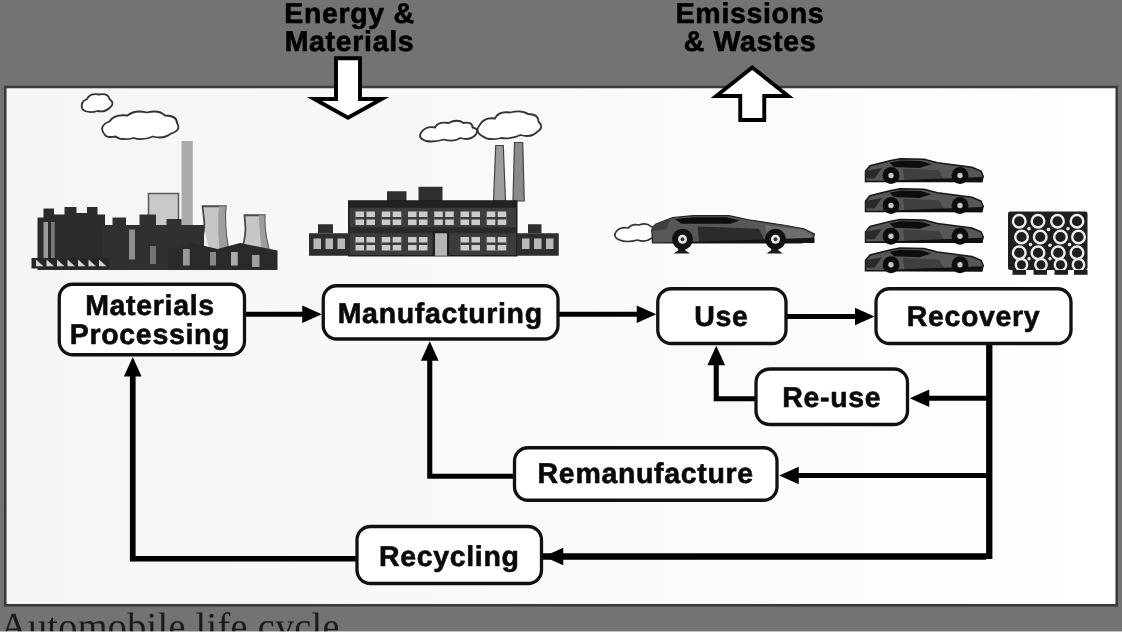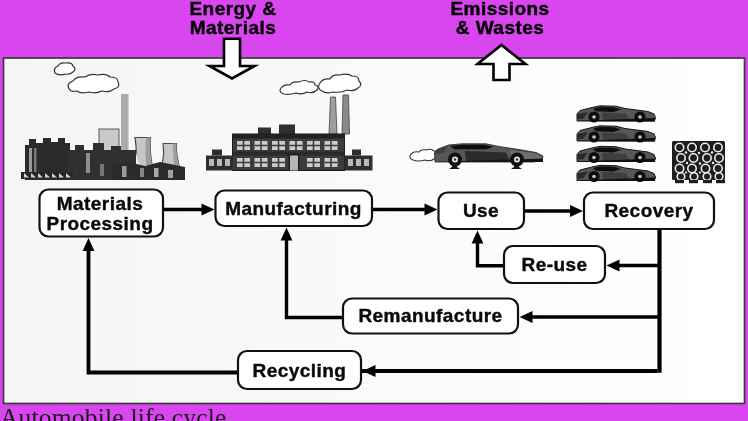--- a/index.html
+++ b/index.html
@@ -1,16 +1,16 @@
 <!DOCTYPE html>
 <html><head>
 <meta charset="utf-8">
 <style>
   html,body{margin:0;padding:0;background:#ffffff;}
-  #page{position:relative;width:748px;height:421px;overflow:hidden;background:#d946ef;
+  #page{position:relative;width:748px;height:421px;overflow:hidden;background:#737373;
         font-family:"Liberation Sans",sans-serif;}
   svg{position:absolute;left:0;top:0;}
   text{font-family:"Liberation Sans",sans-serif;}
 </style>
 </head>
 <body>
 <div id="page">
 <svg width="748" height="421" viewBox="0 0 748 421">
   <defs>
     <linearGradient id="bgg" x1="0" y1="0" x2="1" y2="0">

